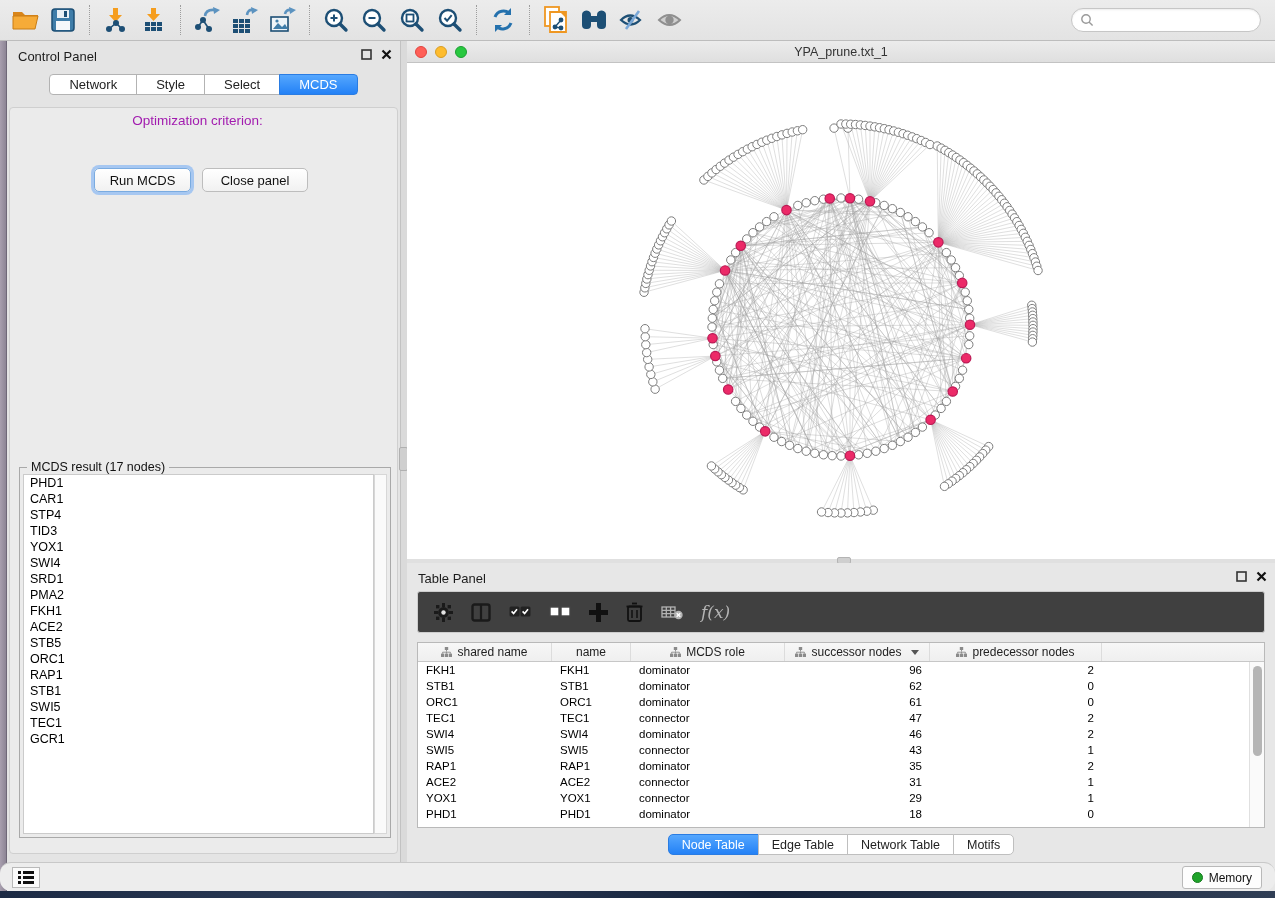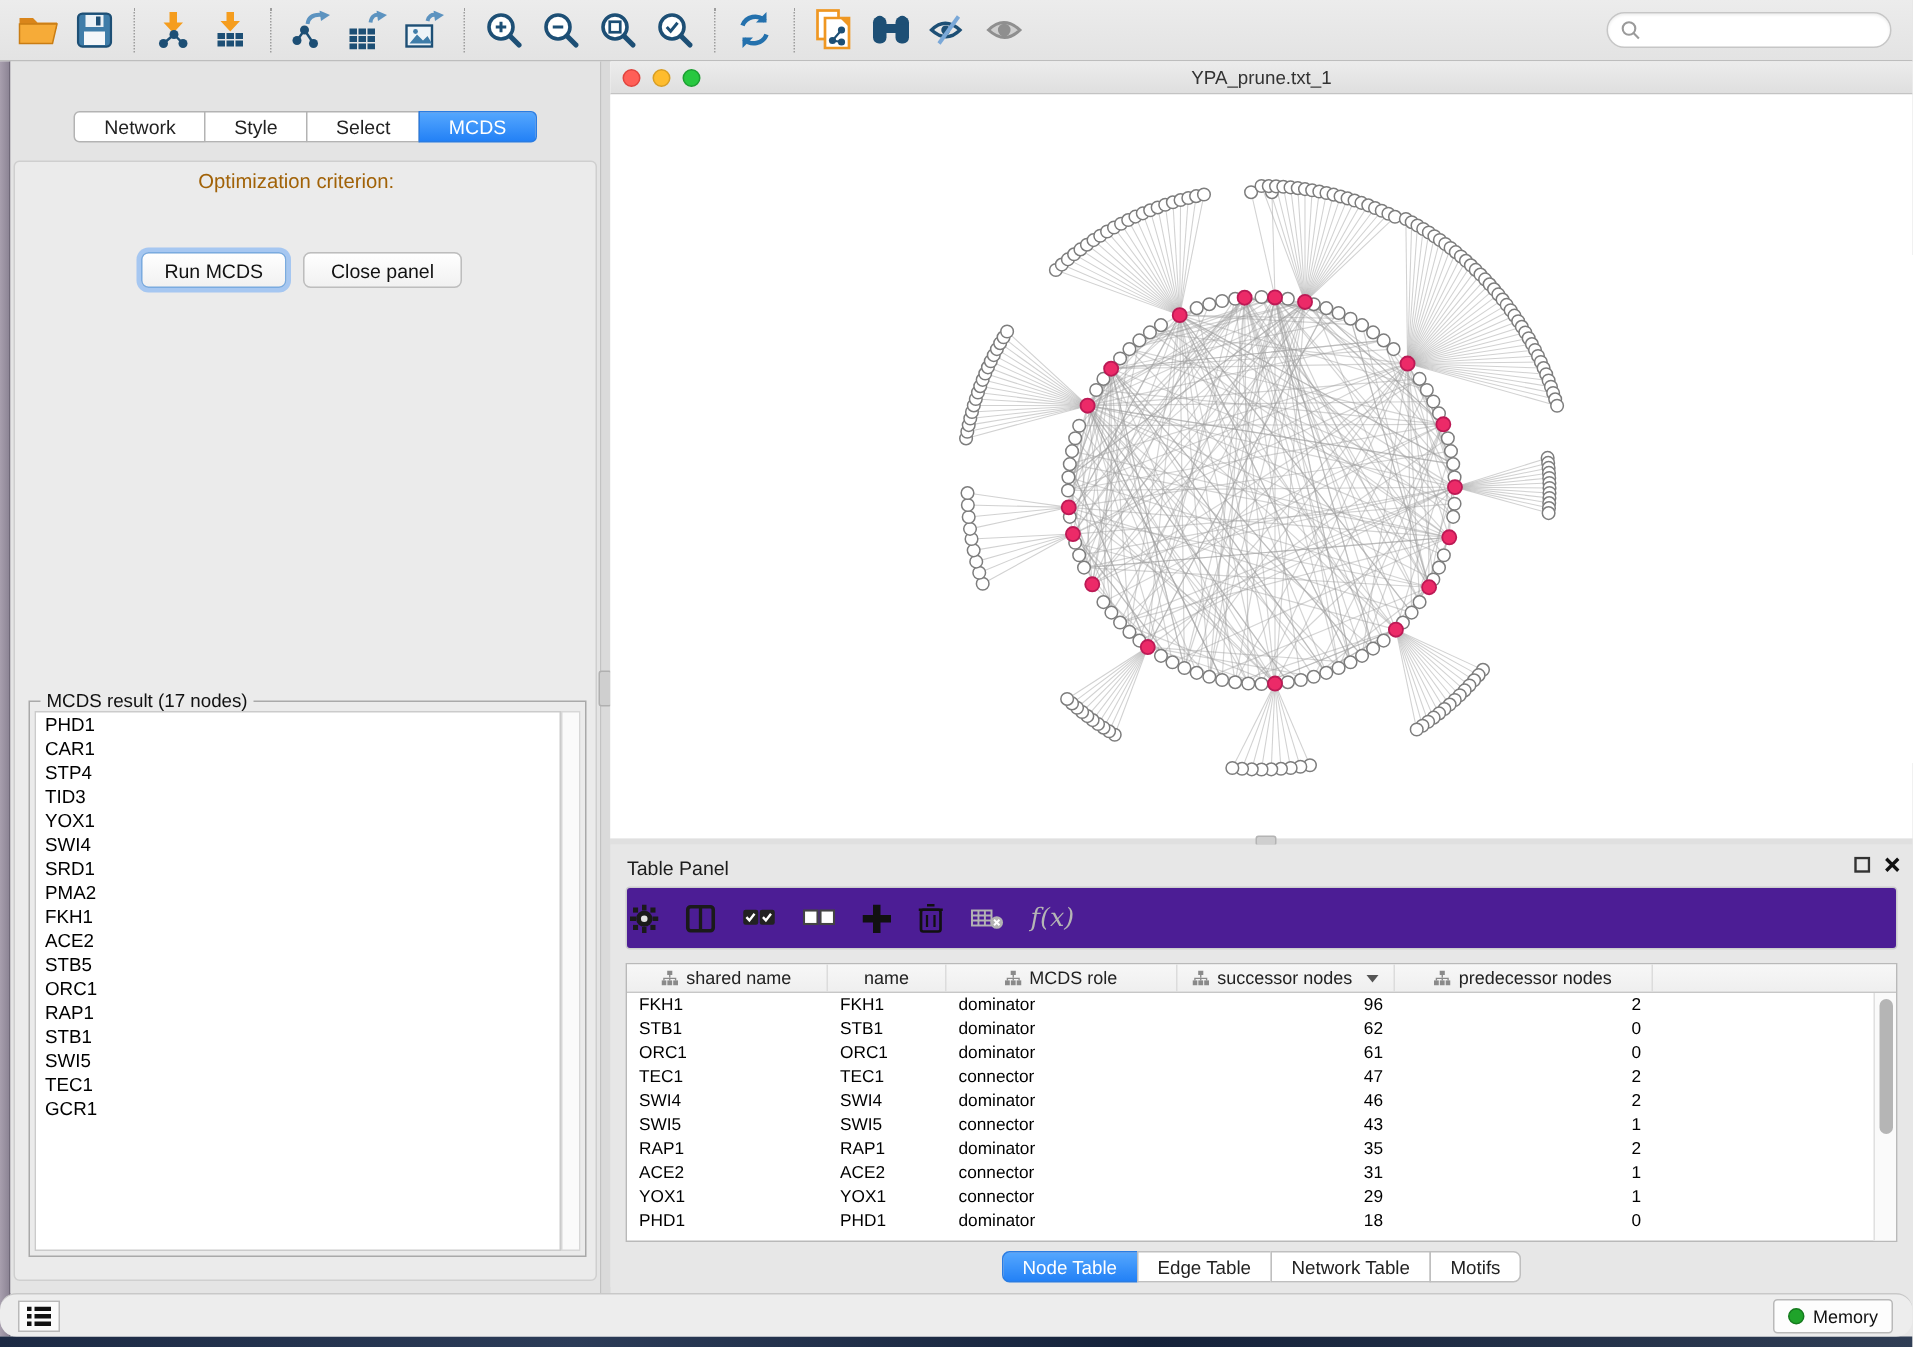--- a/index.html
+++ b/index.html
@@ -29,21 +29,21 @@
   .panel-title { position:absolute; left:11px; top:8px; font-size:13px; color:#1c1c1c; }
   .win-icons { position:absolute; right:8px; top:8px; display:flex; gap:9px; align-items:center; }
   .cp-content { position:absolute; left:2px; top:66px; width:389px; height:747px;
     background:#ebebeb; border:1px solid #cfcfcf; border-radius:4px; }
   #cp-tabs { position:absolute; left:0; right:0; top:33px; display:flex; justify-content:center; z-index:3; }
   .seg-tab { height:21px; padding:0 19px; background:#fff; border:1px solid #b3b3b3; font-size:13px;
     display:flex; align-items:center; margin-left:-1px; color:#222; cursor:default; }
   .seg-tab:first-child { border-radius:4px 0 0 4px; margin-left:0; }
   .seg-tab:last-child { border-radius:0 4px 4px 0; }
   .seg-tab.selected { background:linear-gradient(#55a7fe,#2381f6); border-color:#2a7ce2; color:#fff; }
-  #opt-label { position:absolute; left:0; right:12px; top:72px; text-align:center; font-size:13.5px; color:#a16207; }
+  #opt-label { position:absolute; left:0; right:12px; top:72px; text-align:center; font-size:13.5px; color:#a21caf; }
   #opt-select { position:absolute; left:37px; top:92px; width:321px; height:25px; background:#fff;
     border:1px solid #c4c4c4; border-radius:5px; font-size:13px; display:flex; align-items:center;
     padding-left:10px; box-shadow:0 1px 1px rgba(0,0,0,.08); }
   #opt-stepper { position:absolute; right:0; top:-1px; width:21px; height:25px; border-radius:0 5px 5px 0;
     background:linear-gradient(#6ab4fd,#1e7cf0); display:flex; flex-direction:column; align-items:center; justify-content:center; gap:3px; }
   .chev-up { width:0; height:0; border-left:4px solid transparent; border-right:4px solid transparent; border-bottom:5px solid #fff; }
   .chev-dn { width:0; height:0; border-left:4px solid transparent; border-right:4px solid transparent; border-top:5px solid #fff; }
   .cp-btn { position:absolute; top:127px; height:24px; background:linear-gradient(#ffffff,#f1f1f1);
     border:1px solid #bdbdbd; border-radius:5px; font-size:13px; font-family:"Liberation Sans",sans-serif;
     display:flex; align-items:center; justify-content:center; color:#111; }
@@ -67,22 +67,22 @@
   
   #network-window { position:absolute; left:407px; top:41px; width:868px; height:518px; background:#fff; }
   #net-titlebar { position:absolute; left:0; top:0; right:0; height:22px;
     background:linear-gradient(#ececec,#dfdfdf); border-bottom:1px solid #c3c3c3; }
   .tl { position:absolute; top:5px; width:12px; height:12px; border-radius:50%; }
   #net-title { position:absolute; left:0; right:0; top:4px; text-align:center; font-size:12.5px; color:#333; }
   #net-canvas { position:absolute; left:0; top:22px; width:868px; height:496px; background:#fff; }
 
   
   #table-panel { position:absolute; left:407px; top:563px; width:868px; height:295px; background:#e7e7e7; }
-  #tp-toolbar { position:absolute; left:10px; top:28px; width:848px; height:42px; background:#4c1d95;
-    border:1px solid #cdcdcd; border-radius:3px; display:flex; align-items:center; gap:18px; padding:0 2px; }
+  #tp-toolbar { position:absolute; left:10px; top:28px; width:848px; height:42px; background:#404040;
+    border:1px solid #cdcdcd; border-radius:3px; display:flex; align-items:center; gap:18px; padding:0 16px; }
   #tp-table { position:absolute; left:10px; top:79px; width:848px; height:186px; background:#fff; border:1px solid #b9b9b9; }
   #tp-head { display:flex; height:19px; background:linear-gradient(#f7f7f7,#efefef); border-bottom:1px solid #c7c7c7; }
   .th { display:flex; align-items:center; justify-content:center; gap:5px; font-size:12px; color:#222;
     border-right:1px solid #dcdcdc; height:100%; position:relative; }
   .sortchev { width:0; height:0; border-left:4px solid transparent; border-right:4px solid transparent; border-top:5px solid #555; margin-left:4px; }
   #tp-body { position:absolute; left:0; top:19px; right:15px; bottom:0; overflow:hidden; }
   .tr { display:flex; height:16px; align-items:center; }
   .td { font-size:11.5px; color:#000; padding:0 8px; white-space:nowrap; overflow:hidden; }
   .num { text-align:right; }
   #tp-scroll { position:absolute; right:0; top:19px; width:15px; bottom:0; background:#fafafa; border-left:1px solid #e0e0e0; }
@@ -258,20 +258,31 @@
         <path d="M9 9l3.6 3.6" stroke="#9a9a9a" stroke-width="1.4"></path>
       </svg>
     <input type="text" value="" style="">
   </div>
 </div>
 
 <div id="desktop-left"></div>
 <div id="desktop-bottom"></div>
 
 <div id="control-panel">
+  <div class="panel-header">
+    <span class="panel-title">Control Panel</span>
+    <span class="win-icons">
+      <svg width="11" height="11" viewBox="0 0 11 11">
+          <rect x="1" y="1" width="9" height="9" fill="none" stroke="#333" stroke-width="1.6"></rect>
+        </svg>
+      <svg width="11" height="11" viewBox="0 0 11 11">
+          <path d="M1.5 1.5l8 8m0-8l-8 8" stroke="#111" stroke-width="2.2"></path>
+        </svg>
+    </span>
+  </div>
   <div class="cp-content"></div>
   <div id="cp-tabs">
       <div class="seg-tab">Network</div>
       <div class="seg-tab">Style</div>
       <div class="seg-tab">Select</div>
       <div class="seg-tab selected">MCDS</div>
     </div>
   <div id="opt-label">Optimization criterion:</div>
   <button class="cp-btn" id="run-btn">Run MCDS</button>
   <button class="cp-btn" id="close-btn">Close panel</button>

